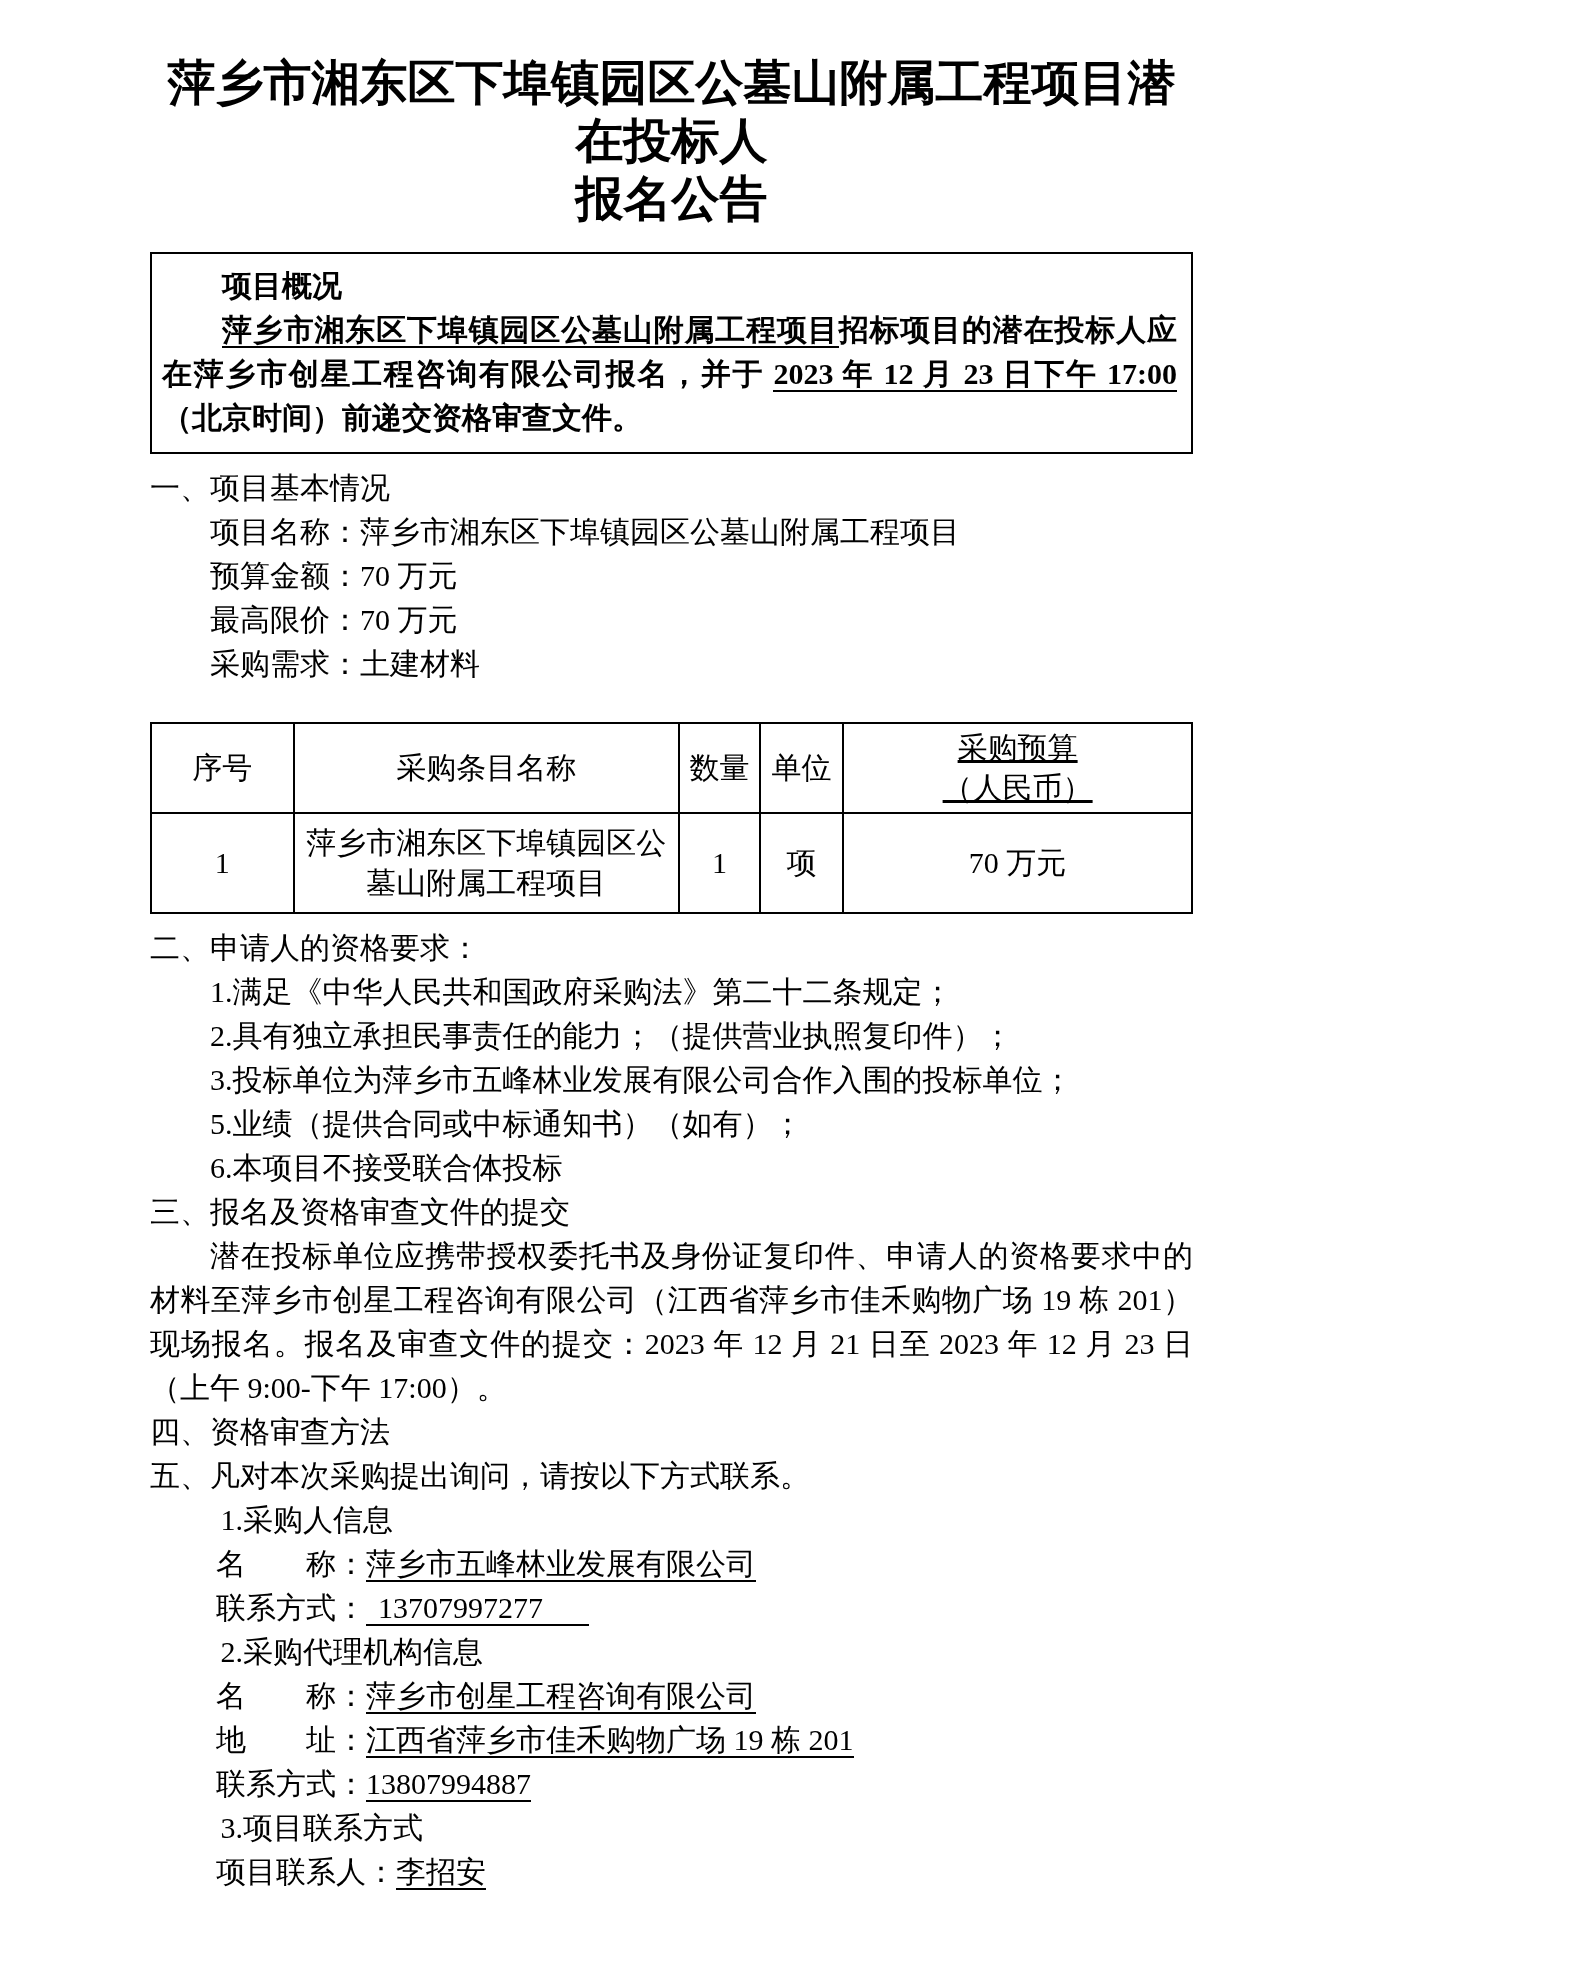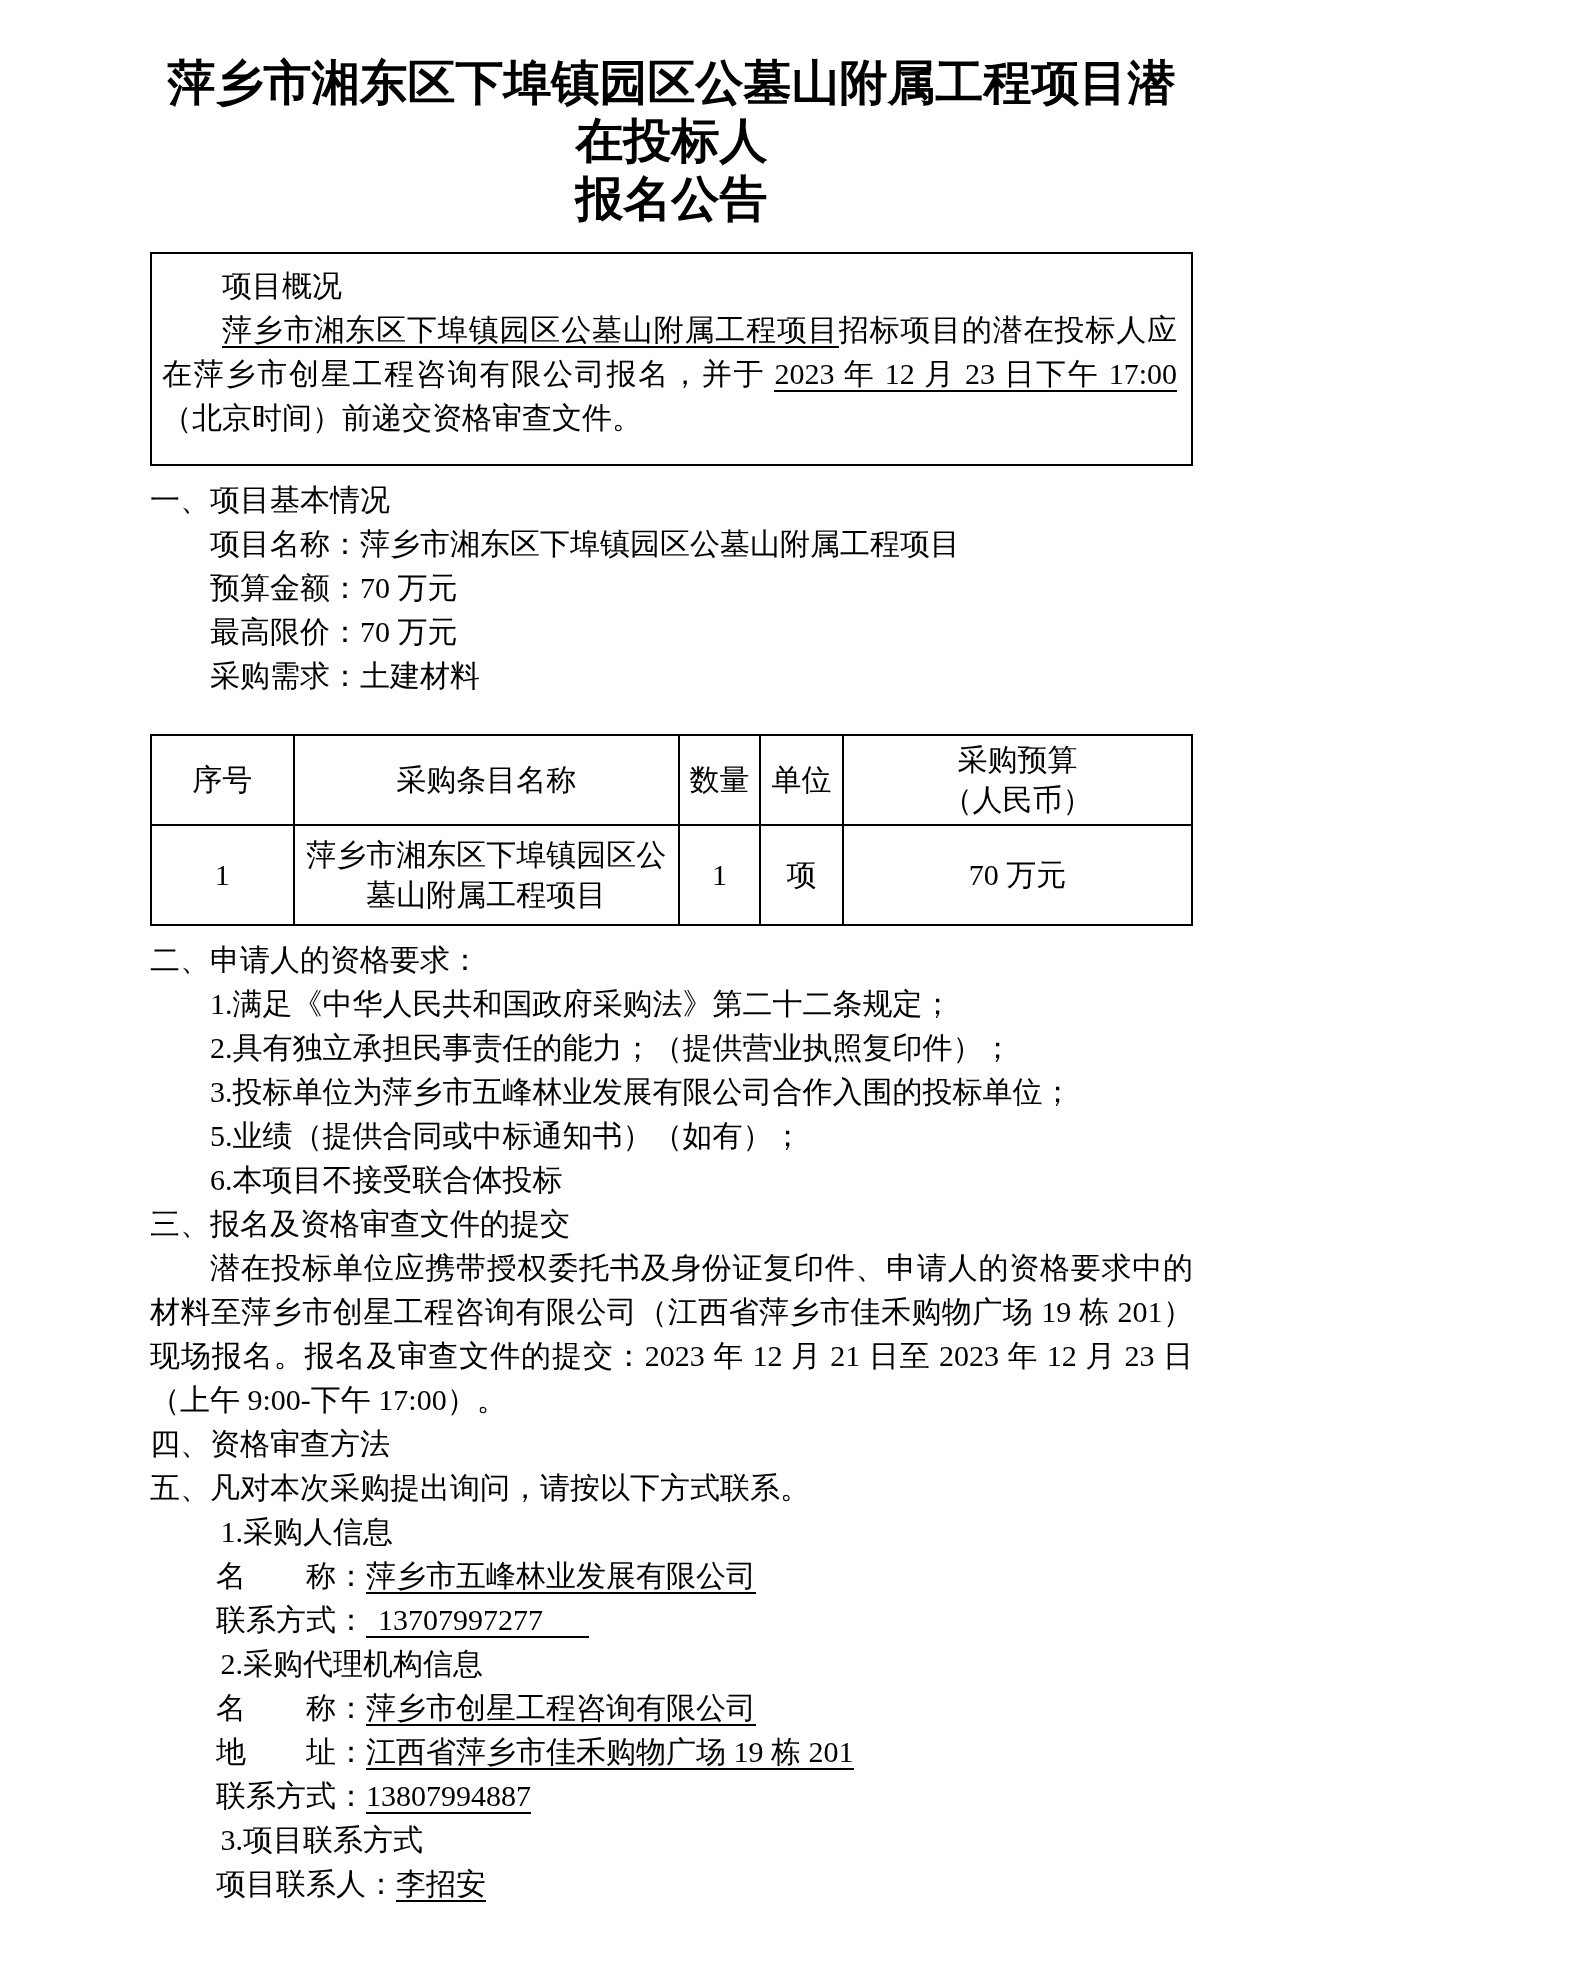--- a/index.html
+++ b/index.html
@@ -24,22 +24,23 @@
     margin: 0 0 24px 0;
     font-size: 48px;
     line-height: 58px;
     font-weight: bold;
     text-align: center;
   }
   .title .tline { display: block; }
 
   .overview-box {
     border: 2px solid #000000;
-    padding: 10px 14px 24px 10px;
+    padding: 10px 14px 12px 10px;
     margin: 0 0 12px 0;
+    font-weight: bold;
   }
   .indent1 { text-indent: 2em; }
   .para {
     margin: 0;
     text-indent: 2em;
     text-align: justify;
   }
   .u {
     border-bottom: 2px solid #000000;
   }
@@ -70,21 +71,21 @@
     padding: 4px 6px;
     box-sizing: border-box;
   }
   table.ptable th { height: 88px; }
   table.ptable td { height: 100px; }
   .col-no    { width: 13.7%; }
   .col-name  { width: 37.0%; }
   .col-qty   { width: 7.8%;  }
   .col-unit  { width: 8.0%;  }
   .col-budget{ width: 33.5%; }
-  .two-line span { display: block; }
+  .two-line span { display: block; text-decoration: underline; }
 </style>
 </head>
 <body>
 
 <div class="page">
 
   <h1 class="title">
     <span class="tline">萍乡市湘东区下埠镇园区公墓山附属工程项目潜在投标人</span>
     <span class="tline">报名公告</span>
   </h1>

